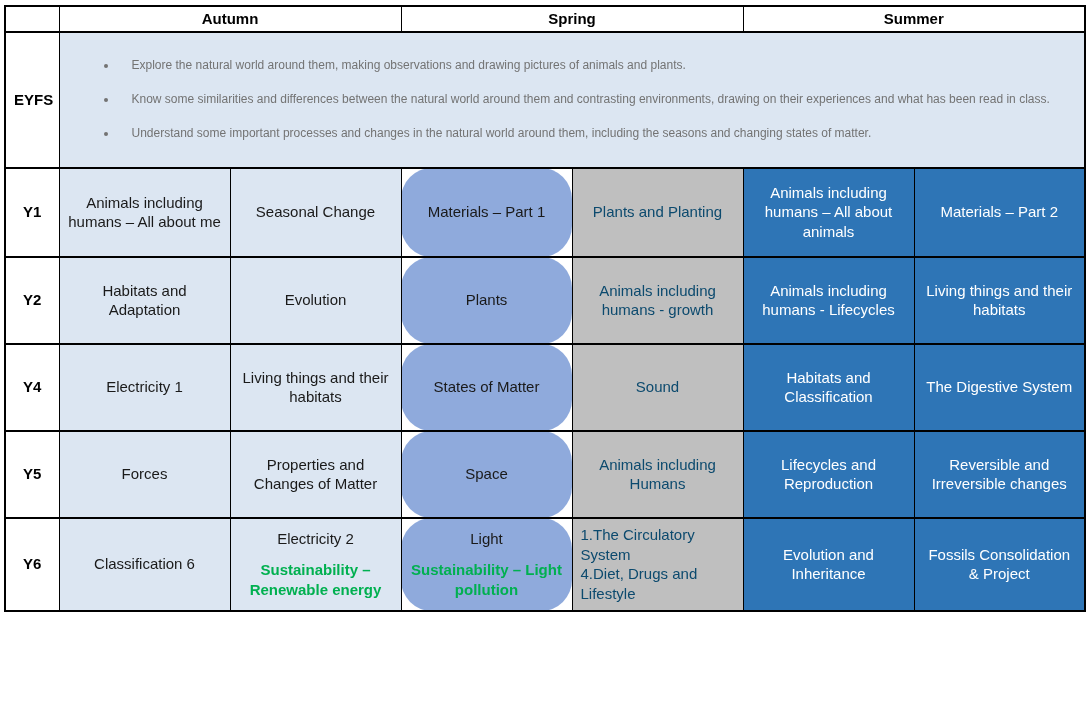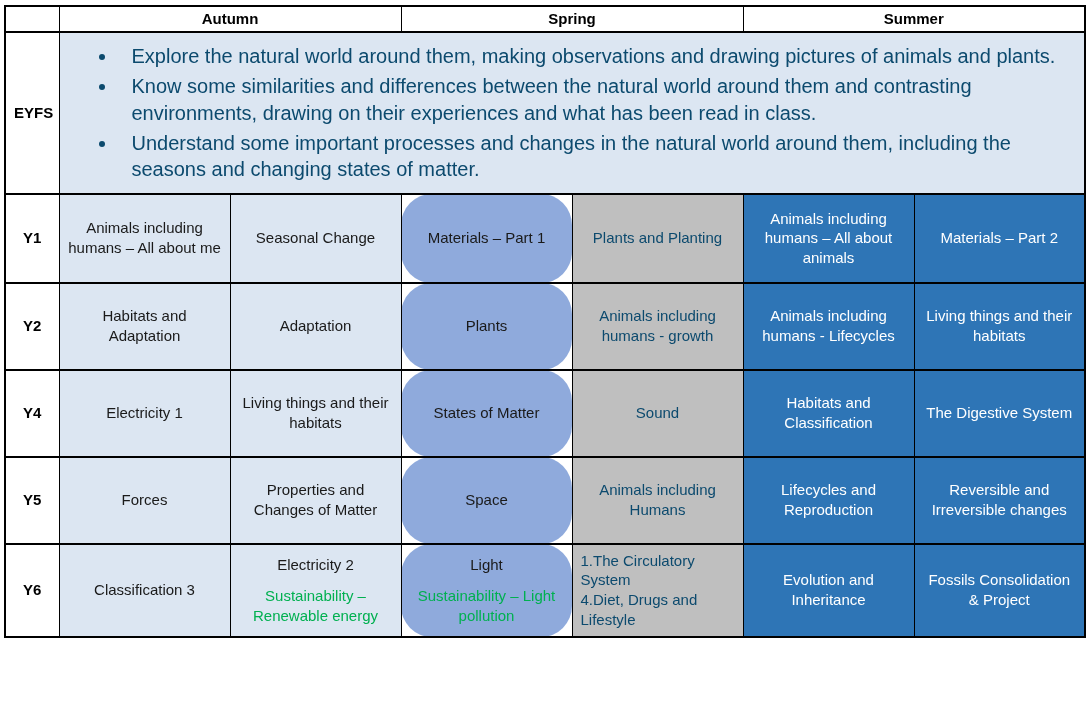--- a/index.html
+++ b/index.html
@@ -61,41 +61,41 @@
   .cell-autumn  { background: var(--light-blue, #dce6f2); color: #1a1a1a; }
   .cell-springa { background: var(--medium-blue, #8faadc); color: #1a1a1a; border-radius: 31px; }
   .cell-springb { background: var(--gray, #bfbfbf); color: #0c4a6e; }
   .cell-summer  { background: var(--dark-blue, #2e75b6); color: #ffffff; }
 
   .cell-left { text-align: left; }
 
   .sustainability {
     display: block;
     color: var(--green, #00b050);
-    font-weight: normal;
+    font-weight: bold;
     margin-top: 11px;
   }
 
   
   tr.eyfs-row { height: 136px; }
   td.eyfs-content {
     background: var(--light-blue, #dce6f2);
     text-align: left;
     padding: 6px 10px 6px 0;
   }
   ul.eyfs-list {
     margin: 0;
     padding-left: 58px;
     list-style-type: disc;
   }
   ul.eyfs-list li {
-    margin: 4px 0;
+    margin: 18px 0;
     padding-left: 14px;
-    font-size: 20px;
-    color: #0c4a6e;
+    font-size: 12px;
+    color: #737373;
   }
 
   tr.year-row-0 { height: 89px; }
   tr.year-row-1 { height: 87px; }
   tr.year-row-2 { height: 87px; }
   tr.year-row-3 { height: 87px; }
   tr.year-row-4 { height: 87px; }
   tr.year-row-5 { height: 93px; }
 </style>
 </head>
@@ -138,21 +138,21 @@
           <td class="cell-autumn"><span>Animals including humans – All about me</span></td>
           <td class="cell-autumn"><span>Seasonal Change</span></td>
           <td class="cell-springa"><span>Materials – Part 1</span></td>
           <td class="cell-springb"><span>Plants and Planting</span></td>
           <td class="cell-summer"><span>Animals including humans – All about animals</span></td>
           <td class="cell-summer"><span>Materials – Part 2</span></td>
         </tr>
         <tr class="year-row-1">
           <td class="year-label">Y2</td>
           <td class="cell-autumn"><span>Habitats and Adaptation</span></td>
-          <td class="cell-autumn"><span>Adaptation</span></td>
+          <td class="cell-autumn"><span>Evolution</span></td>
           <td class="cell-springa"><span>Plants</span></td>
           <td class="cell-springb"><span>Animals including humans - growth</span></td>
           <td class="cell-summer"><span>Animals including humans - Lifecycles</span></td>
           <td class="cell-summer"><span>Living things and their habitats</span></td>
         </tr>
         <tr class="year-row-3">
           <td class="year-label">Y4</td>
           <td class="cell-autumn"><span>Electricity 1</span></td>
           <td class="cell-autumn"><span>Living things and their habitats</span></td>
           <td class="cell-springa"><span>States of Matter</span></td>
@@ -164,21 +164,21 @@
           <td class="year-label">Y5</td>
           <td class="cell-autumn"><span>Forces</span></td>
           <td class="cell-autumn"><span>Properties and Changes of Matter</span></td>
           <td class="cell-springa"><span>Space</span></td>
           <td class="cell-springb"><span>Animals including Humans</span></td>
           <td class="cell-summer"><span>Lifecycles and Reproduction</span></td>
           <td class="cell-summer"><span>Reversible and Irreversible changes</span></td>
         </tr>
         <tr class="year-row-5">
           <td class="year-label">Y6</td>
-          <td class="cell-autumn"><span>Classification 3</span></td>
+          <td class="cell-autumn"><span>Classification 6</span></td>
           <td class="cell-autumn"><span>Electricity 2</span><span class="sustainability">Sustainability – Renewable energy</span></td>
           <td class="cell-springa"><span>Light</span><span class="sustainability">Sustainability – Light pollution</span></td>
           <td class="cell-springb cell-left">
             <div>1.The Circulatory System</div>
             <div>4.Diet, Drugs and Lifestyle</div>
           </td>
           <td class="cell-summer"><span>Evolution and Inheritance</span></td>
           <td class="cell-summer"><span>Fossils Consolidation &amp; Project</span></td>
         </tr>
       </tbody>

